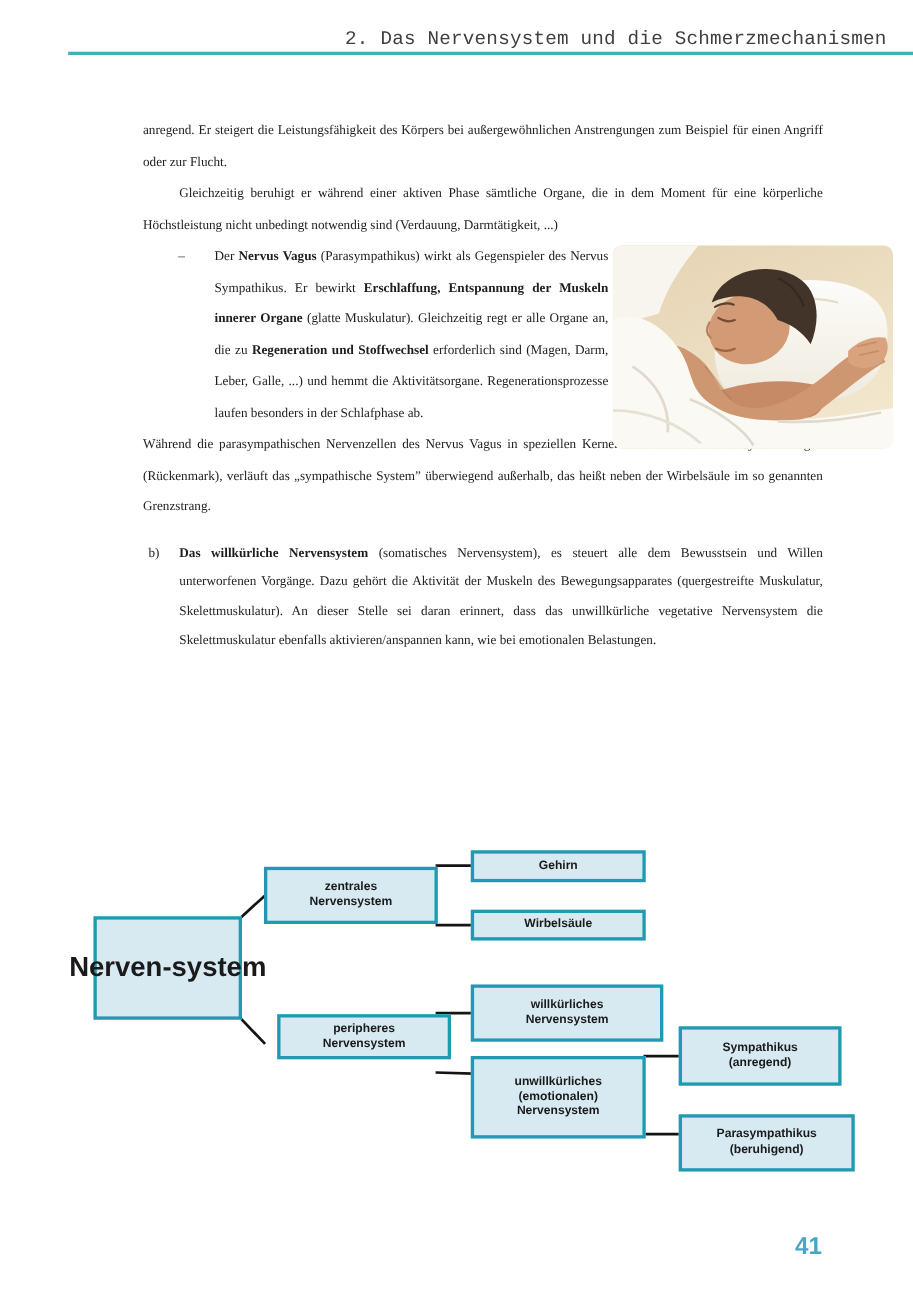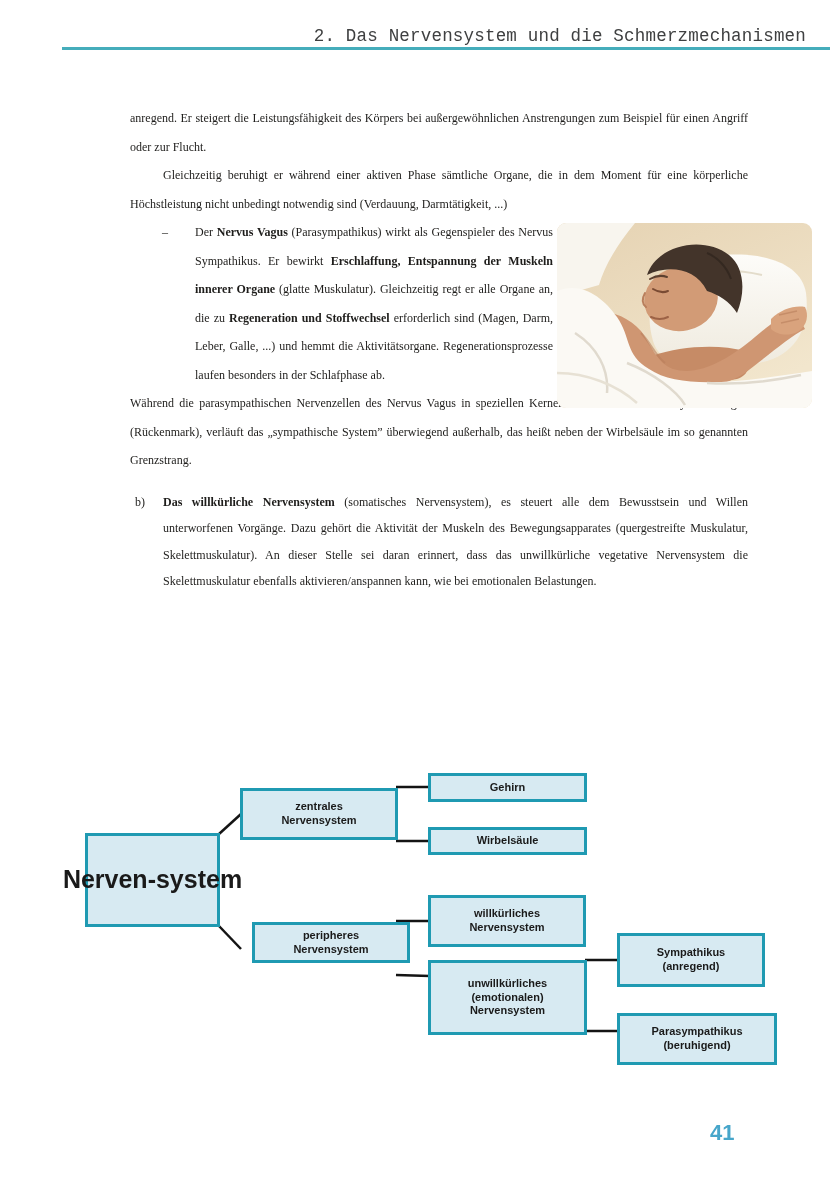--- a/index.html
+++ b/index.html
@@ -72,27 +72,28 @@
     white-space:pre-line;
   }
   .node-root{
     left:85px;top:68px;width:135px;height:94px;
     font-size:25px;line-height:1.35;flex-direction:row;
   }
   .node-zentrales{left:240px;top:23px;width:158px;height:52px;}
   .node-gehirn{left:428px;top:8px;width:159px;height:29px;}
   .node-rueckenmark{left:428px;top:62px;width:159px;height:28px;}
   .node-peripheres{left:240px;top:157px;width:158px;height:41px;margin-left:12px;}
-  .node-willk{left:428px;top:130px;width:158px;height:52px;}
+  .node-willk{left:428px;top:130px;width:175px;height:52px;}
   .node-unwillk{left:428px;top:195px;width:159px;height:75px;}
   .node-symp{left:617px;top:168px;width:148px;height:54px;}
   .node-parasymp{left:617px;top:248px;width:160px;height:52px;}
   
   .page-number{
     position:absolute;left:710px;top:1120px;width:50px;
+    text-align:center;
     font-family:"Liberation Sans", sans-serif;
     font-weight:bold;font-size:22px;color:var(--page-number);
   }
 </style>
 </head>
 <body>
 
 <div class="page">
 
   <div class="header-title">2. Das Nervensystem und die Schmerzmechanismen</div>

